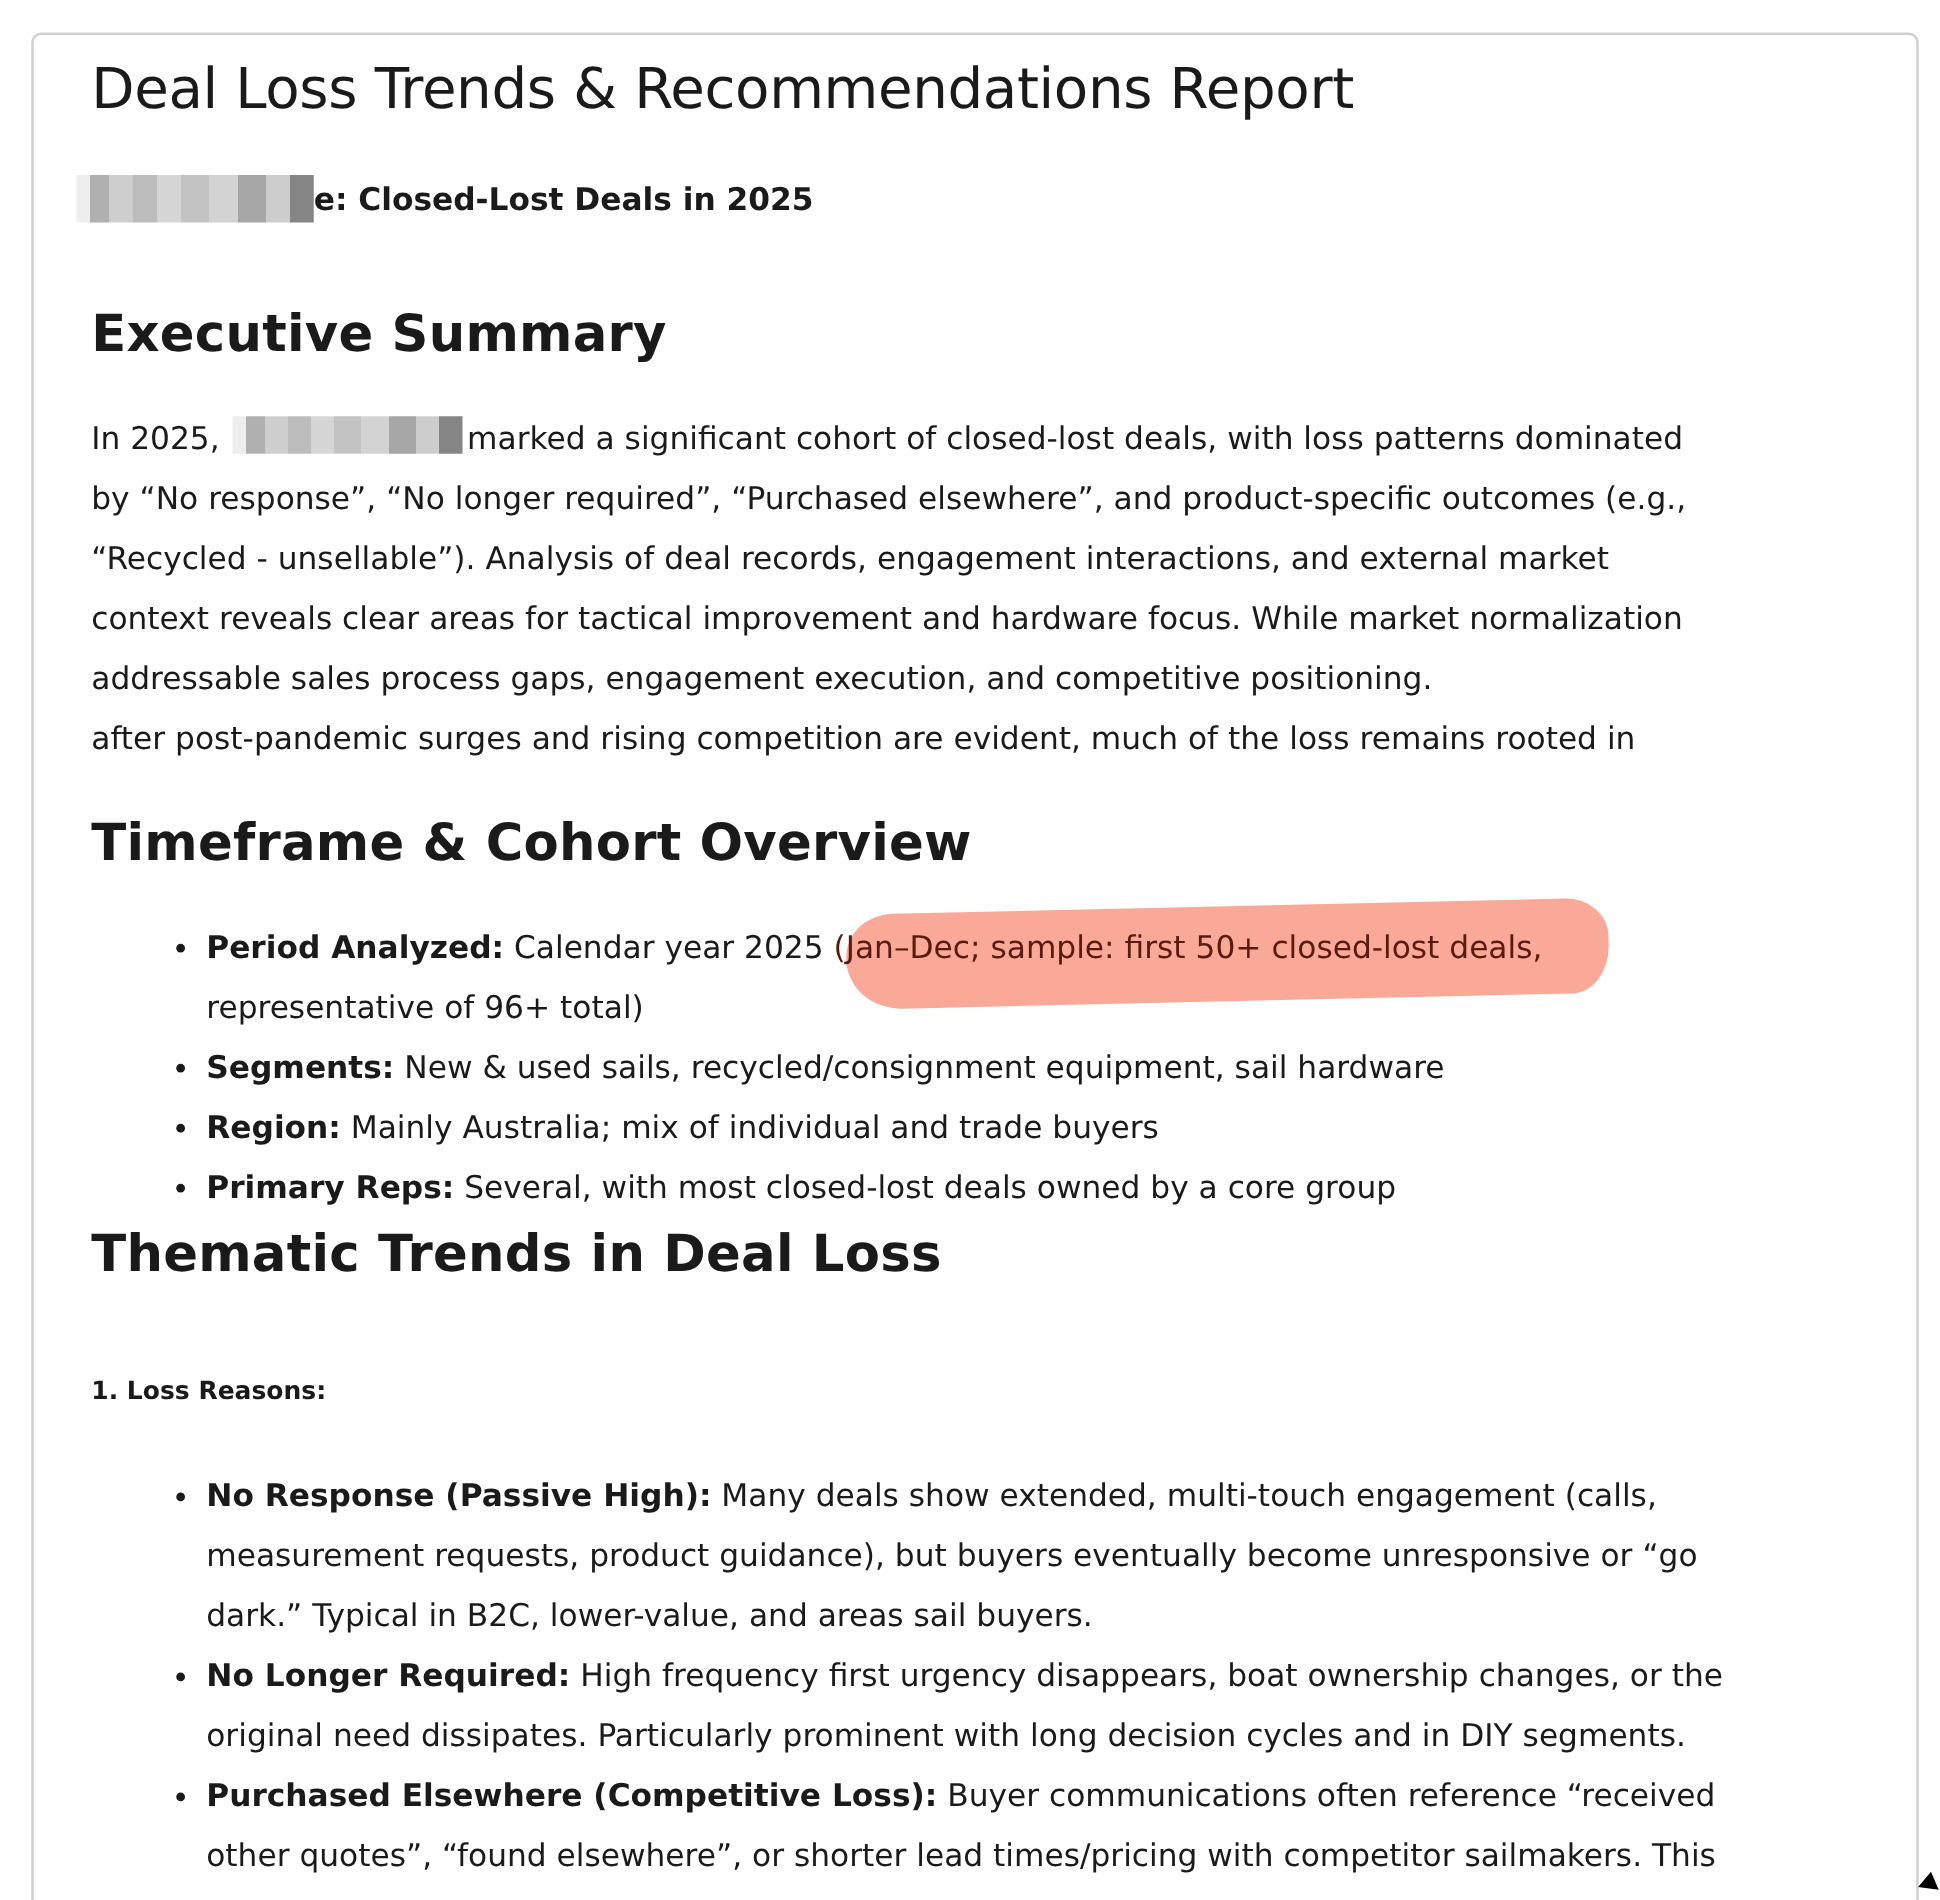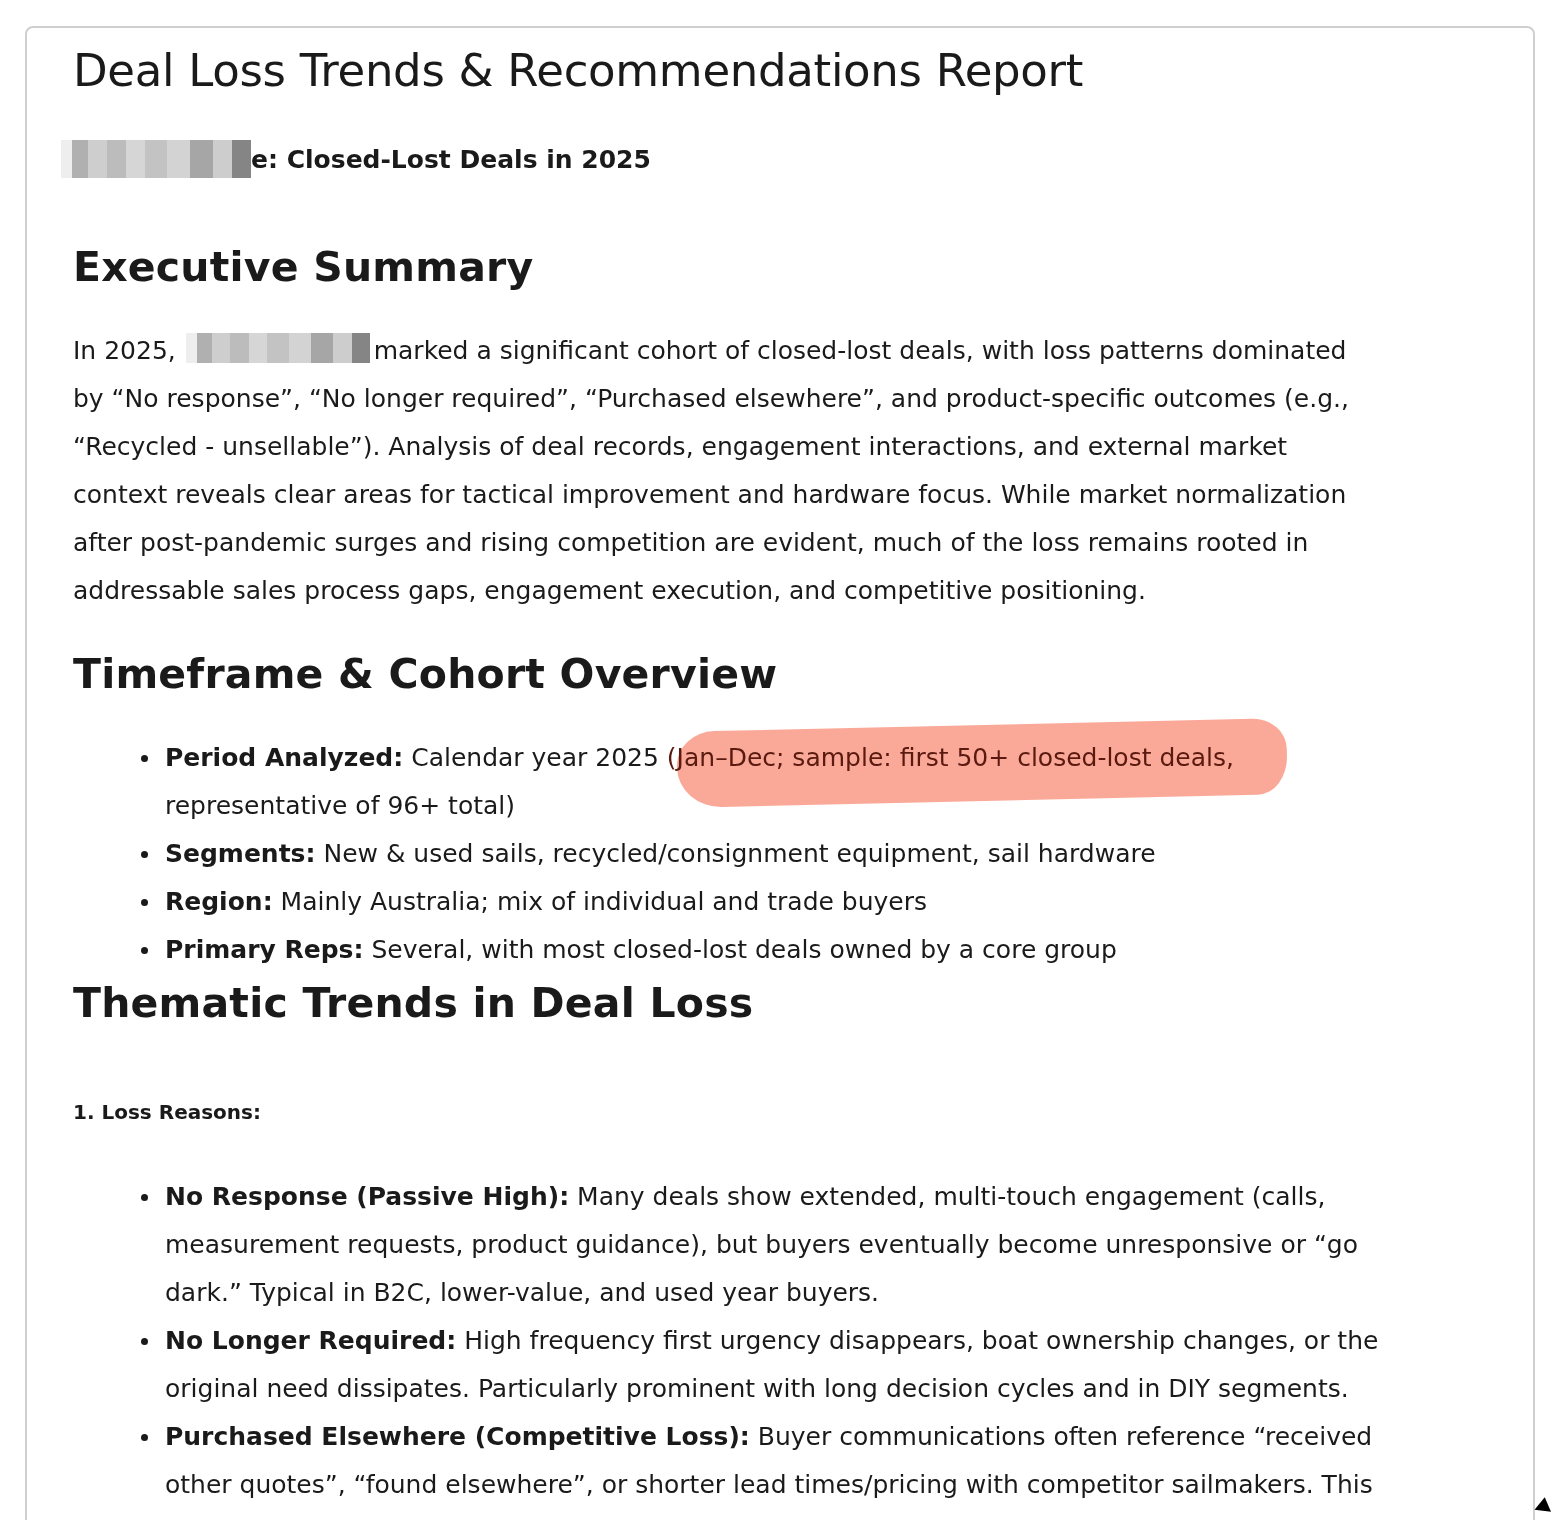--- a/index.html
+++ b/index.html
@@ -147,22 +147,22 @@
 
   <h2 style="top:243px">Executive Summary</h2>
 
   <div class="p" style="top:327px">
     <span class="line">
       <span style="white-space:pre">In 2025, </span><span class="redact r2"></span><span>marked a significant cohort of closed-lost deals, with loss patterns dominated</span>
     </span>
     <span class="line">by “No response”, “No longer required”, “Purchased elsewhere”, and product-specific outcomes (e.g.,</span>
     <span class="line">“Recycled - unsellable”). Analysis of deal records, engagement interactions, and external market</span>
     <span class="line">context reveals clear areas for tactical improvement and hardware focus. While market normalization</span>
+    <span class="line">addressable sales process gaps, engagement execution, and competitive positioning.</span>
     <span class="line">after post-pandemic surges and rising competition are evident, much of the loss remains rooted in</span>
-    <span class="line">addressable sales process gaps, engagement execution, and competitive positioning.</span>
   </div>
 
   <h2 style="top:650px">Timeframe &amp; Cohort Overview</h2>
 
   <ul class="bullets" style="top:734px">
     <li>
       <span class="line z1">
         <b>Period Analyzed:</b><span style="white-space:pre"> Calendar year 2025</span><span class="hl-text" style="white-space:pre"> (Jan–Dec; sample: first 50+ closed-lost deals,</span>
       </span>
       <span class="line">representative of 96+ total)</span>
@@ -179,21 +179,21 @@
   </ul>
 
   <h2 style="top:979px">Thematic Trends in Deal Loss</h2>
 
   <div class="numbered">1. Loss Reasons:</div>
 
   <ul class="bullets" style="top:1173px">
     <li>
       <span class="line"><b>No Response (Passive High):</b><span style="white-space:pre"> Many deals show extended, multi-touch engagement (calls,</span></span>
       <span class="line">measurement requests, product guidance), but buyers eventually become unresponsive or “go</span>
-      <span class="line">dark.” Typical in B2C, lower-value, and used year buyers.</span>
+      <span class="line">dark.” Typical in B2C, lower-value, and areas sail buyers.</span>
     </li>
     <li>
       <span class="line"><b>No Longer Required:</b><span style="white-space:pre"> High frequency first urgency disappears, boat ownership changes, or the</span></span>
       <span class="line">original need dissipates. Particularly prominent with long decision cycles and in DIY segments.</span>
     </li>
     <li>
       <span class="line"><b>Purchased Elsewhere (Competitive Loss):</b><span style="white-space:pre"> Buyer communications often reference “received</span></span>
       <span class="line">other quotes”, “found elsewhere”, or shorter lead times/pricing with competitor sailmakers. This</span>
     </li>
   </ul>

